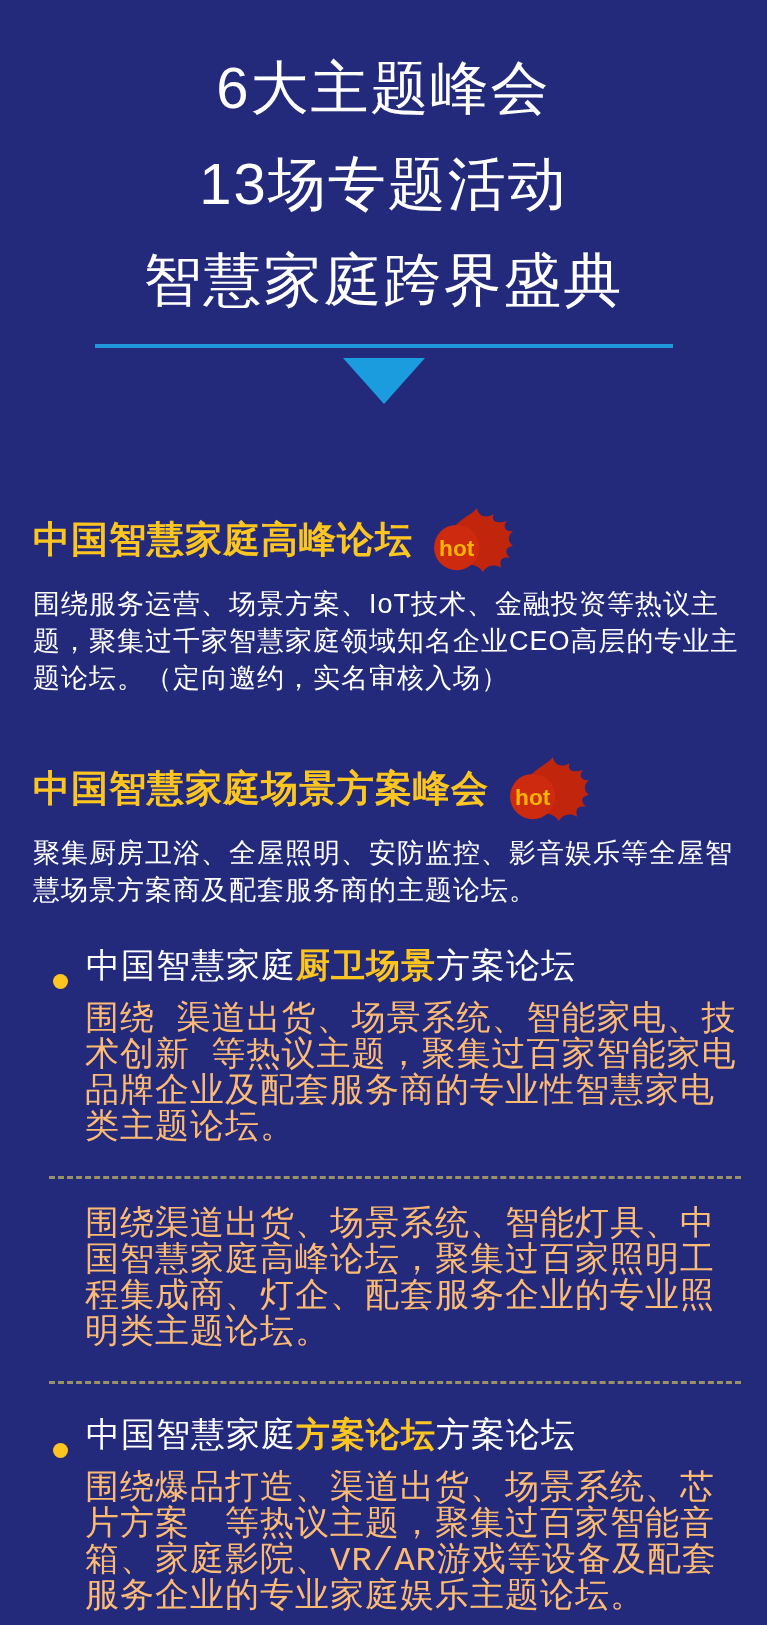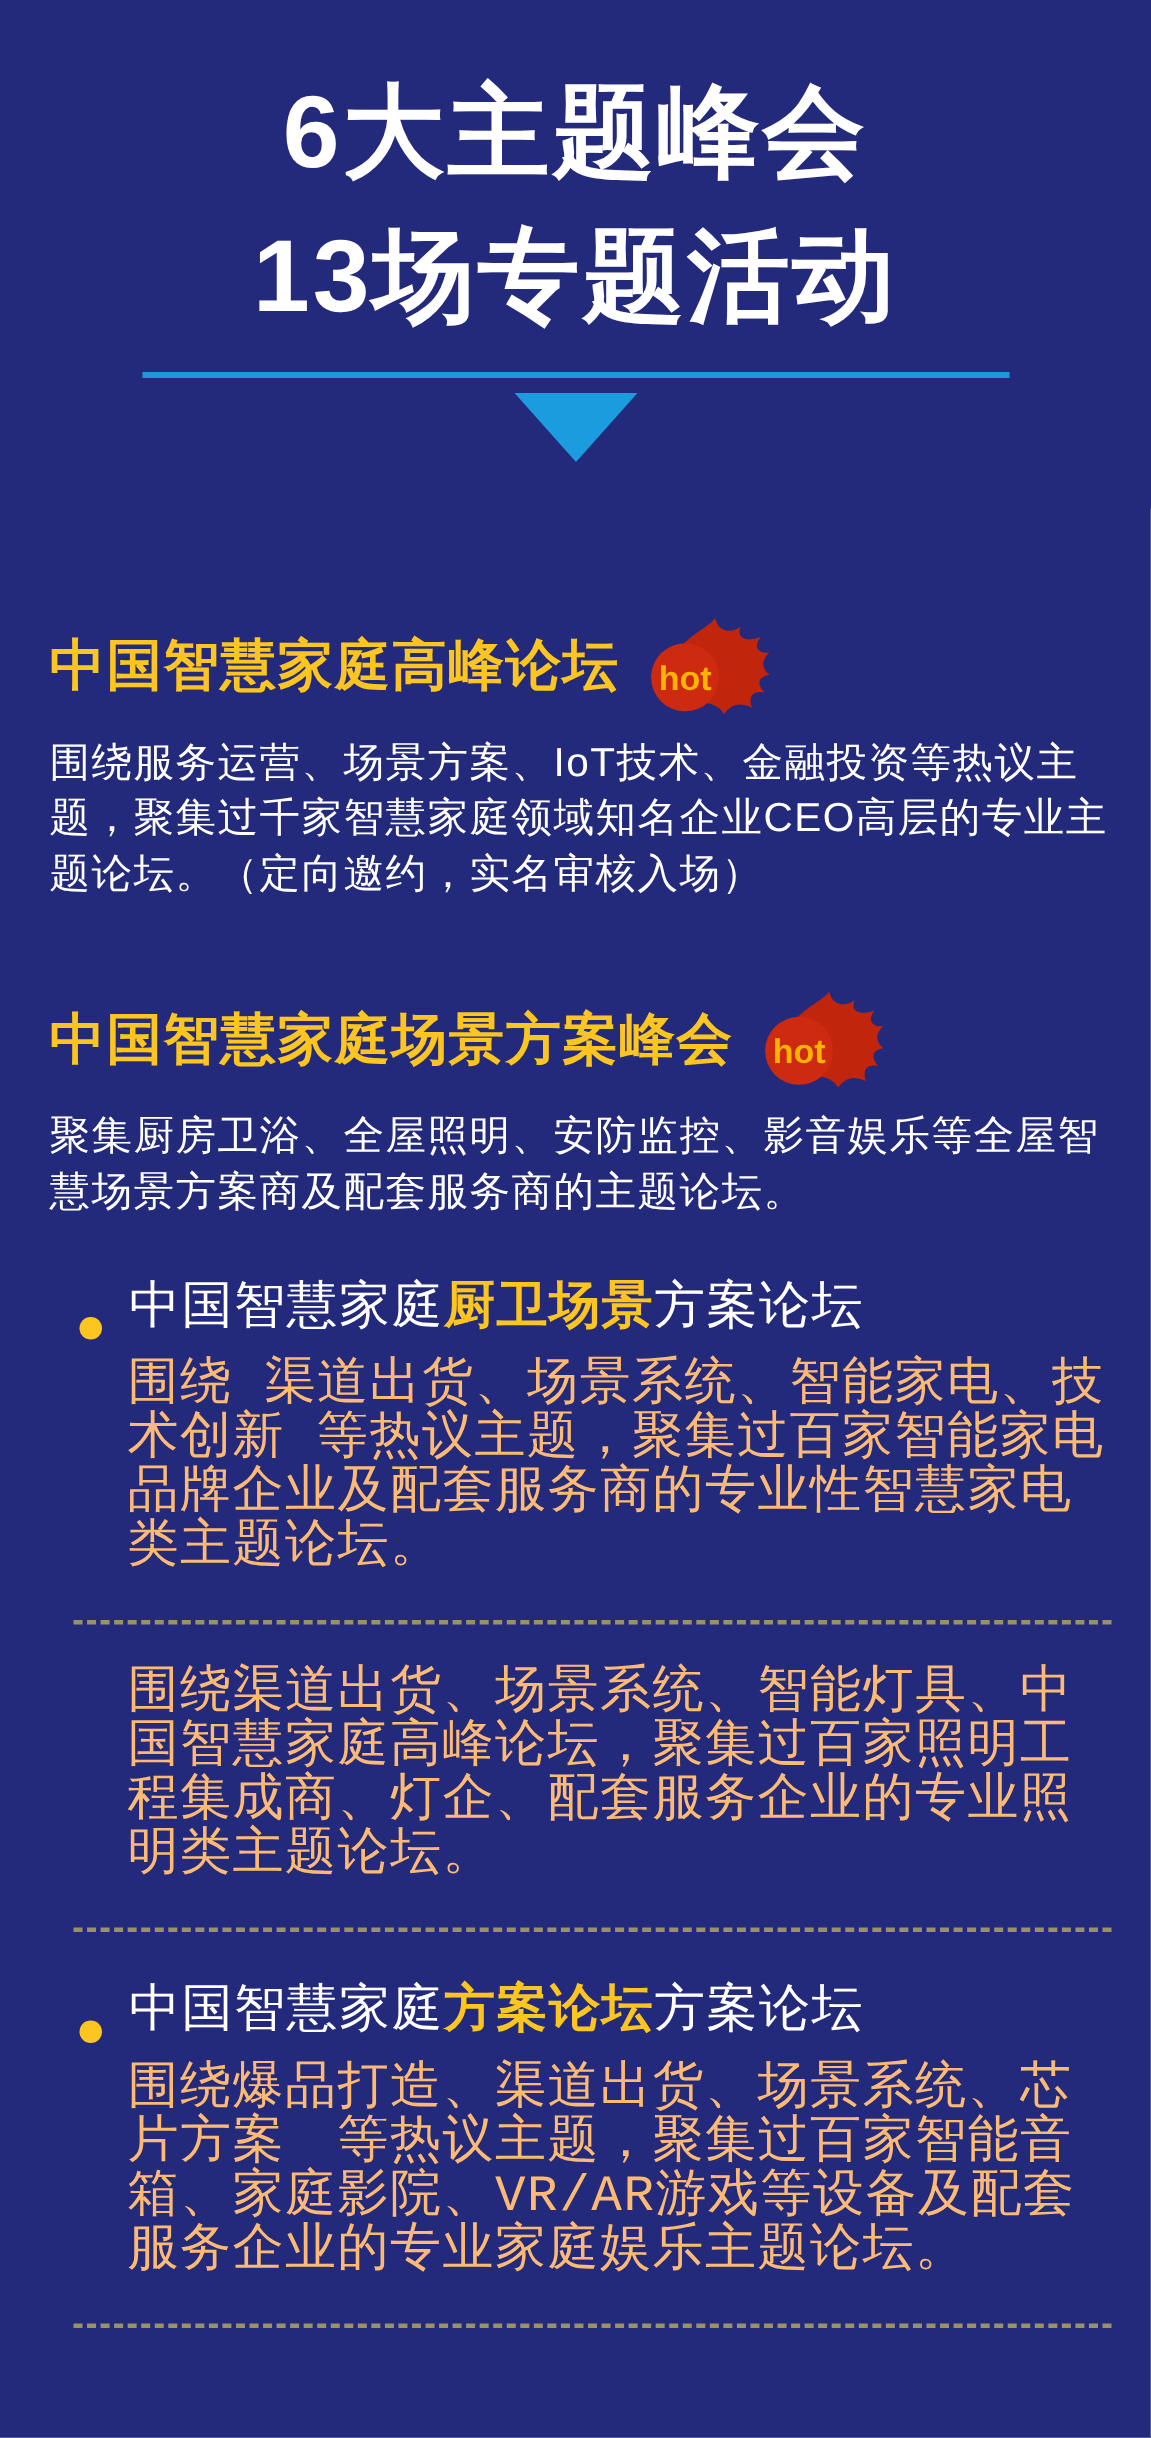--- a/index.html
+++ b/index.html
@@ -10,22 +10,22 @@
     width: 767px;
     height: 1625px;
     background: #232a7c;
     overflow: hidden;
     color: #ffffff;
   }
 
   
   .hero { padding-top: 40px; text-align: center; }
   .hero-line-text {
-    font-size: 68px;
-    font-weight: 700;
+    font-size: 58px;
+    font-weight: 400;
     line-height: 96px;
     color: #ffffff;
     letter-spacing: 2px;
   }
   .hero-rule {
     width: 578px;
     height: 4px;
     margin: 16px auto 0;
     background: #1e97dc;
   }
@@ -103,20 +103,21 @@
   }
 </style>
 </head>
 <body>
 
 <div class="poster">
 
   <div class="hero">
     <div class="hero-line-text">6大主题峰会</div>
     <div class="hero-line-text">13场专题活动</div>
+    <div class="hero-line-text">智慧家庭跨界盛典</div>
     <div class="hero-rule"></div>
     <div class="hero-triangle"></div>
   </div>
 
   <div class="content">
 
     <div class="summit">
       <div class="summit-head">
         <span class="summit-title">中国智慧家庭高峰论坛</span>
         <span class="hot-badge">

